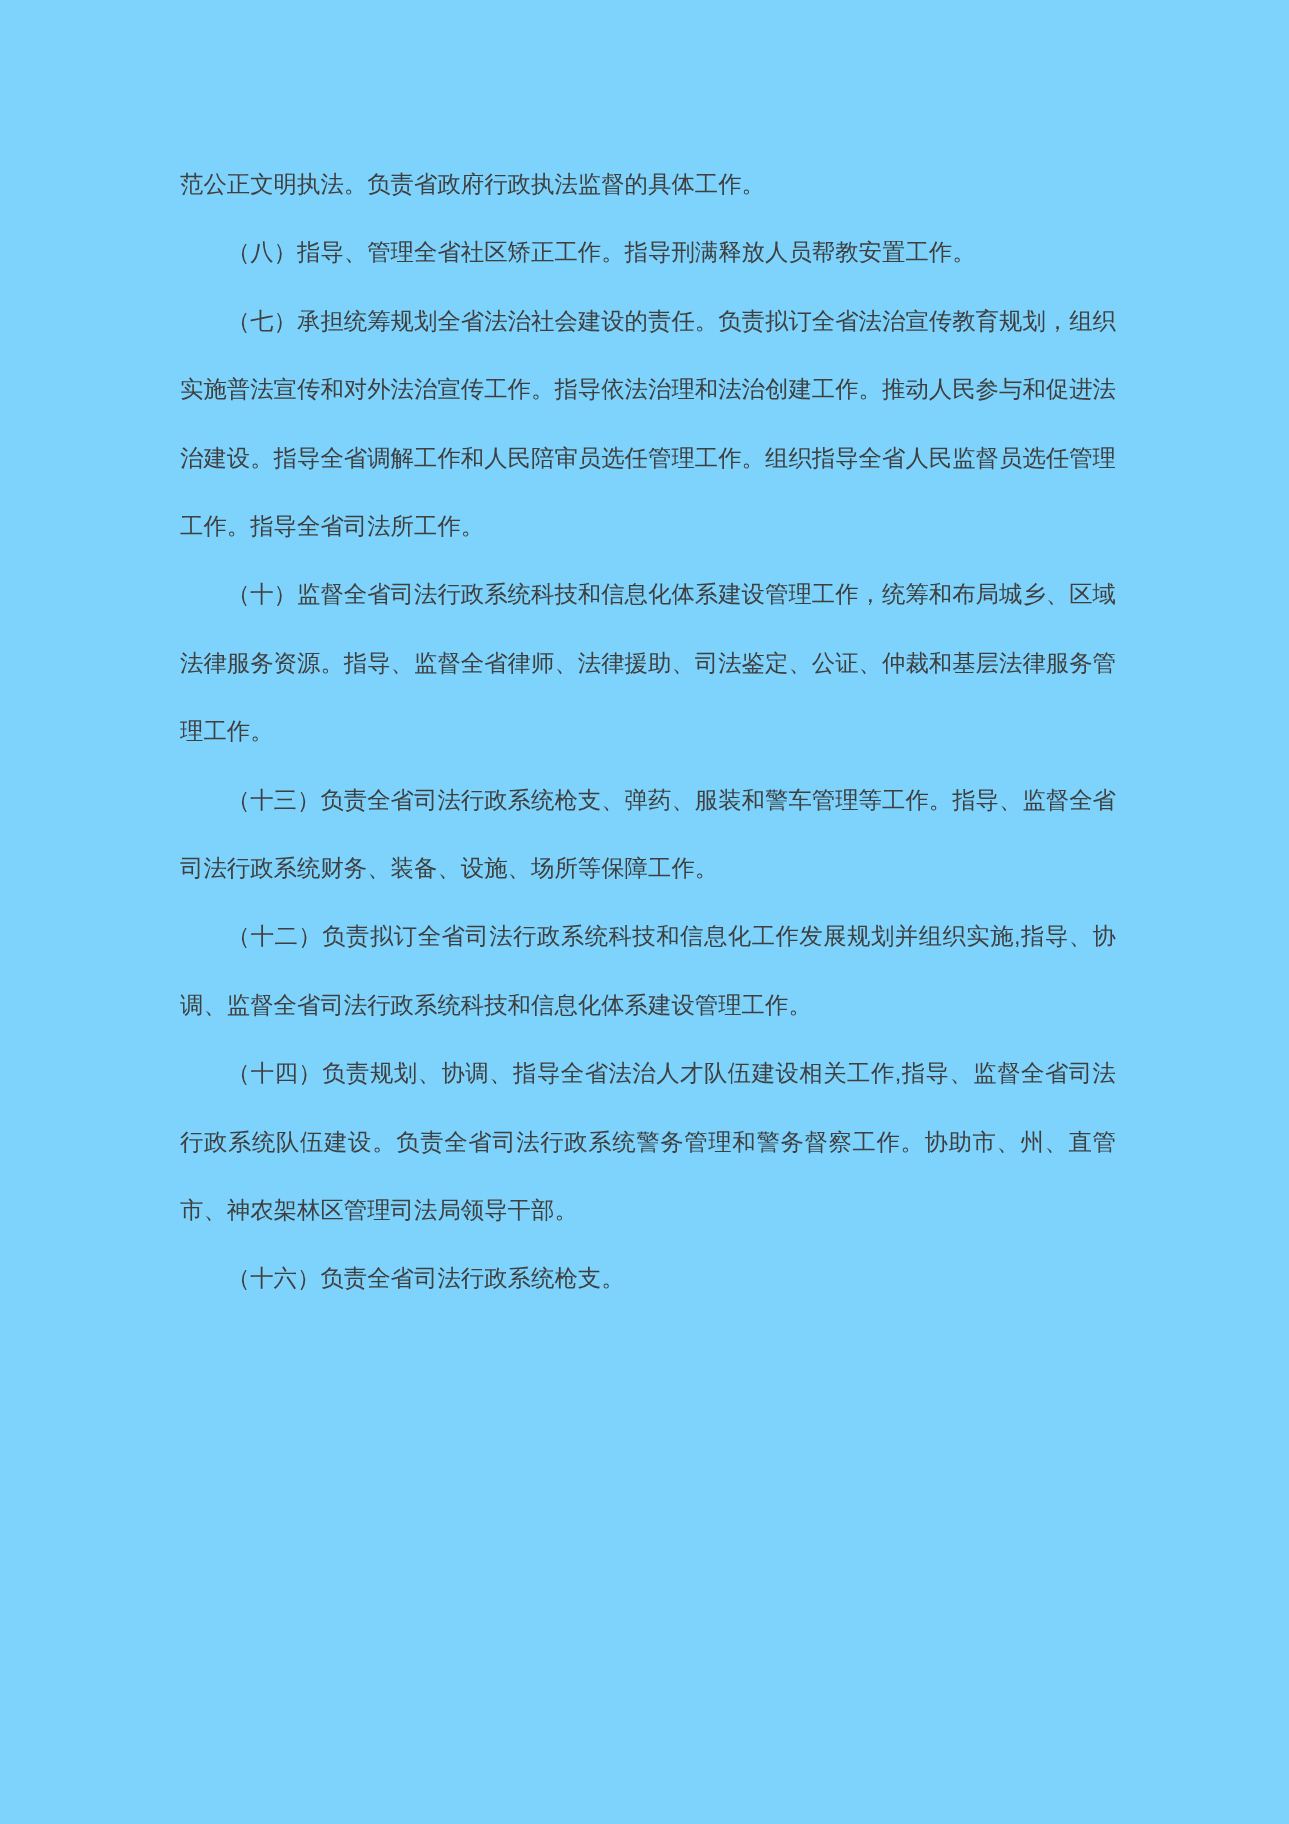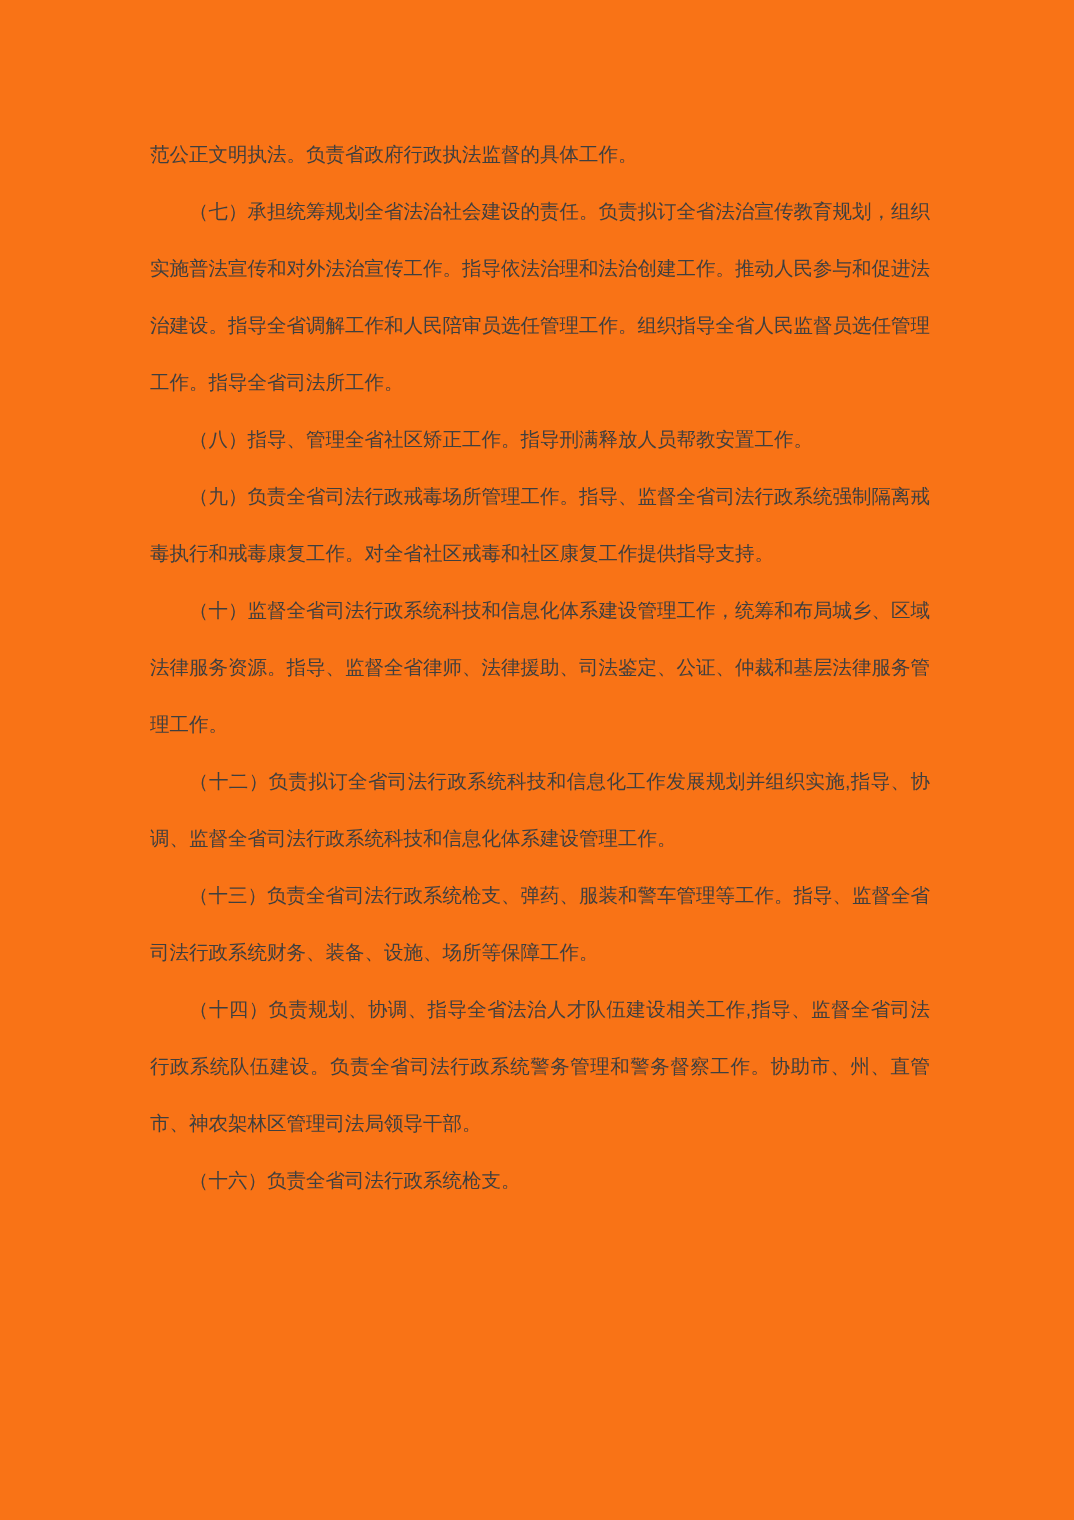--- a/index.html
+++ b/index.html
@@ -4,21 +4,21 @@
 <style>
   html, body {
     margin: 0;
     padding: 0;
     background: #ffffff;
   }
   .page {
     position: relative;
     width: 1074px;
     height: 1520px;
-    background: #f97316;
+    background: #7dd3fc;
     overflow: hidden;
   }
   .doc-body {
     position: absolute;
     left: 150px;
     top: 126px;
     width: 780px;
     font-family: "Liberation Sans", sans-serif;
     font-size: 19.5px;
     line-height: 57px;
@@ -35,22 +35,21 @@
     text-indent: 39px; 
   }
 </style>
 </head>
 <body style="color: rgb(63, 63, 63);">
 
 <div class="page">
   <main class="doc-body" id="doc-body">
 
   <p class="para">范公正文明执法。负责省政府行政执法监督的具体工作。</p>
+      <p class="para indent">（八）指导、管理全省社区矫正工作。指导刑满释放人员帮教安置工作。</p>
       <p class="para indent">（七）承担统筹规划全省法治社会建设的责任。负责拟订全省法治宣传教育规划，组织实施普法宣传和对外法治宣传工作。指导依法治理和法治创建工作。推动人民参与和促进法治建设。指导全省调解工作和人民陪审员选任管理工作。组织指导全省人民监督员选任管理工作。指导全省司法所工作。</p>
-      <p class="para indent">（八）指导、管理全省社区矫正工作。指导刑满释放人员帮教安置工作。</p>
-      <p class="para indent">（九）负责全省司法行政戒毒场所管理工作。指导、监督全省司法行政系统强制隔离戒毒执行和戒毒康复工作。对全省社区戒毒和社区康复工作提供指导支持。</p>
       <p class="para indent">（十）监督全省司法行政系统科技和信息化体系建设管理工作，统筹和布局城乡、区域法律服务资源。指导、监督全省律师、法律援助、司法鉴定、公证、仲裁和基层法律服务管理工作。</p>
+      <p class="para indent">（十三）负责全省司法行政系统枪支、弹药、服装和警车管理等工作。指导、监督全省司法行政系统财务、装备、设施、场所等保障工作。</p>
       <p class="para indent">（十二）负责拟订全省司法行政系统科技和信息化工作发展规划并组织实施,指导、协调、监督全省司法行政系统科技和信息化体系建设管理工作。</p>
-      <p class="para indent">（十三）负责全省司法行政系统枪支、弹药、服装和警车管理等工作。指导、监督全省司法行政系统财务、装备、设施、场所等保障工作。</p>
       <p class="para indent">（十四）负责规划、协调、指导全省法治人才队伍建设相关工作,指导、监督全省司法行政系统队伍建设。负责全省司法行政系统警务管理和警务督察工作。协助市、州、直管市、神农架林区管理司法局领导干部。</p>
       <p class="para indent">（十六）负责全省司法行政系统枪支。</p>
     </main>
 </div>
 
 </body></html>

